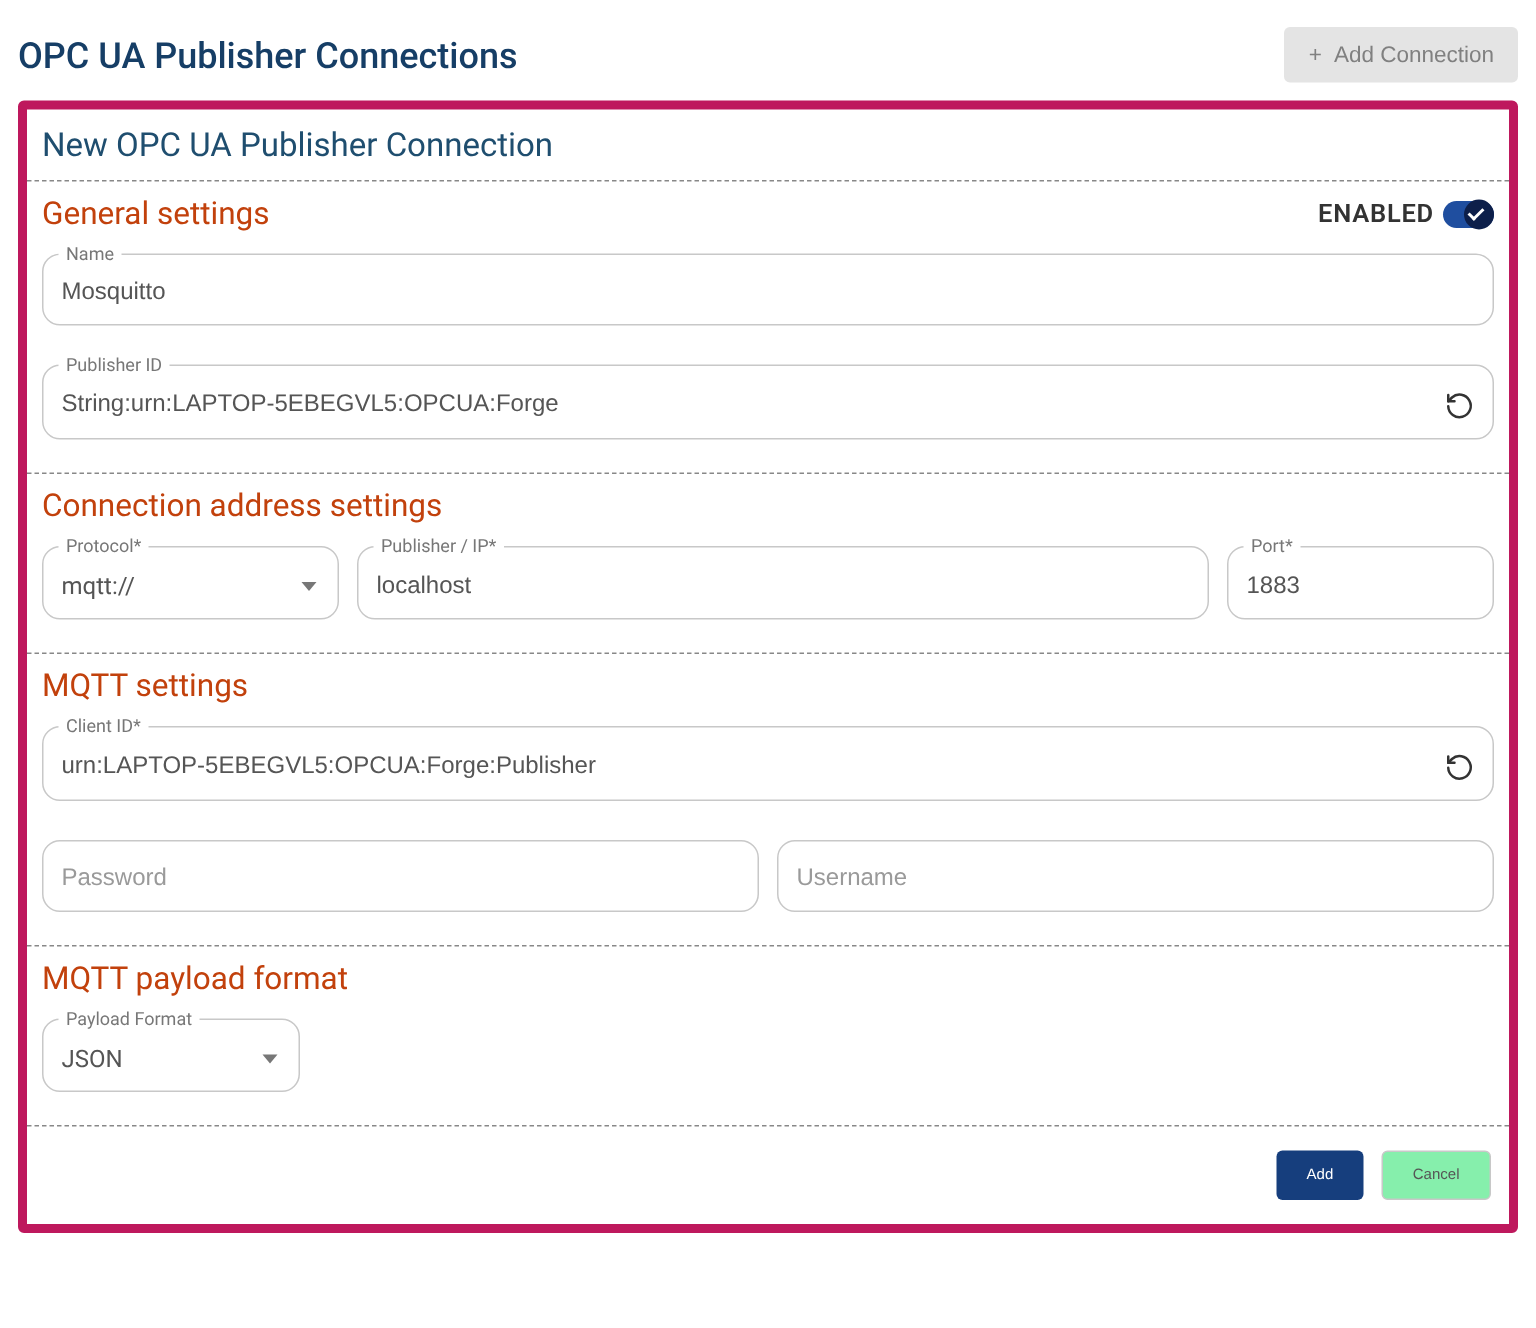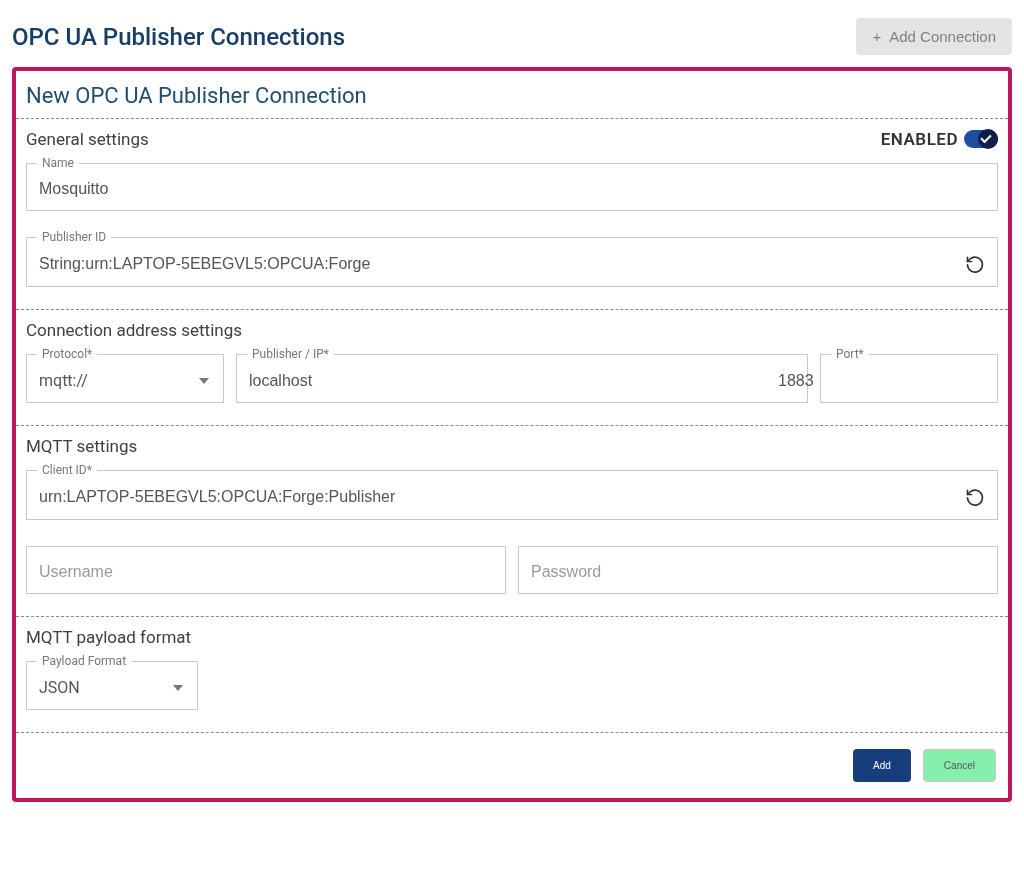--- a/index.html
+++ b/index.html
@@ -31,21 +31,21 @@
     font-weight: 500;
     padding: 10px 16px;
     border-radius: 4px;
     display: flex;
     align-items: center;
     gap: 8px;
     cursor: default;
   }
   .plus-icon { font-size: 15px; line-height: 1; color: #808080; }
   .panel {
-    border: 4px solid #be185d;
+    border: 6px solid #be185d;
     border-radius: 4px;
     overflow: hidden;
   }
   .panel-title {
     font-size: 22px;
     font-weight: 400;
     color: #1f4e6f;
     padding: 12px 10px 10px 10px;
   }
   .dashed-sep {
@@ -55,23 +55,23 @@
   }
   .section {
     padding: 10px 10px 22px 10px;
   }
   .section-row {
     display: flex;
     justify-content: space-between;
     align-items: center;
   }
   .section-title {
-    font-size: 17px;
+    font-size: 21px;
     font-weight: 400;
-    color: #404040;
+    color: #c2410c;
     margin-bottom: 14px;
   }
   .enabled-wrap {
     display: flex;
     align-items: center;
     gap: 6px;
     margin-bottom: 14px;
   }
   .enabled-text {
     font-size: 17px;
@@ -108,28 +108,28 @@
     display: block;
     width: 4px;
     height: 8px;
     border: solid #fff;
     border-width: 0 2px 2px 0;
     transform: rotate(45deg) translate(-1px,-1px);
   }
   .field {
     position: relative;
     border: 1px solid #c8c8c8;
-    border-radius: 0;
+    border-radius: 12px;
     padding: 16px 12px 12px 12px;
     margin-bottom: 26px;
     display: flex;
     align-items: center;
     gap: 8px;
   }
-  .field:last-child { margin-bottom: 0; justify-content: flex-end; }
+  .field:last-child { margin-bottom: 0; }
   .field-label {
     position: absolute;
     top: -8px;
     left: 10px;
     background: #fff;
     padding: 0 5px;
     font-size: 12px;
     color: #777;
   }
   .field-input {
@@ -261,24 +261,24 @@
         <input class="field-input" value="urn:LAPTOP-5EBEGVL5:OPCUA:Forge:Publisher" style="">
         <span class="undo-icon">
           <svg viewBox="0 0 24 24" fill="none" stroke="#333" stroke-width="2" stroke-linecap="round" stroke-linejoin="round">
               <path d="M3 13a9 9 0 1 0 3-7L3 9"></path>
               <polyline points="3 4 3 9 8 9"></polyline>
             </svg>
         </span>
       </div>
       <div class="row-flex">
         <div class="field w-half">
+          <input class="field-input" type="password" placeholder="Password" style="">
+        </div>
+        <div class="field w-half">
           <input class="field-input" placeholder="Username" style="">
-        </div>
-        <div class="field w-half">
-          <input class="field-input" type="password" placeholder="Password" style="">
         </div>
       </div>
     </div>
     <hr class="dashed-sep">
 
     <div class="section">
       <div class="section-title">MQTT payload format</div>
       <div class="field select-field w-payload">
         <span class="field-label">Payload Format</span>
         <span class="field-input">JSON</span>

